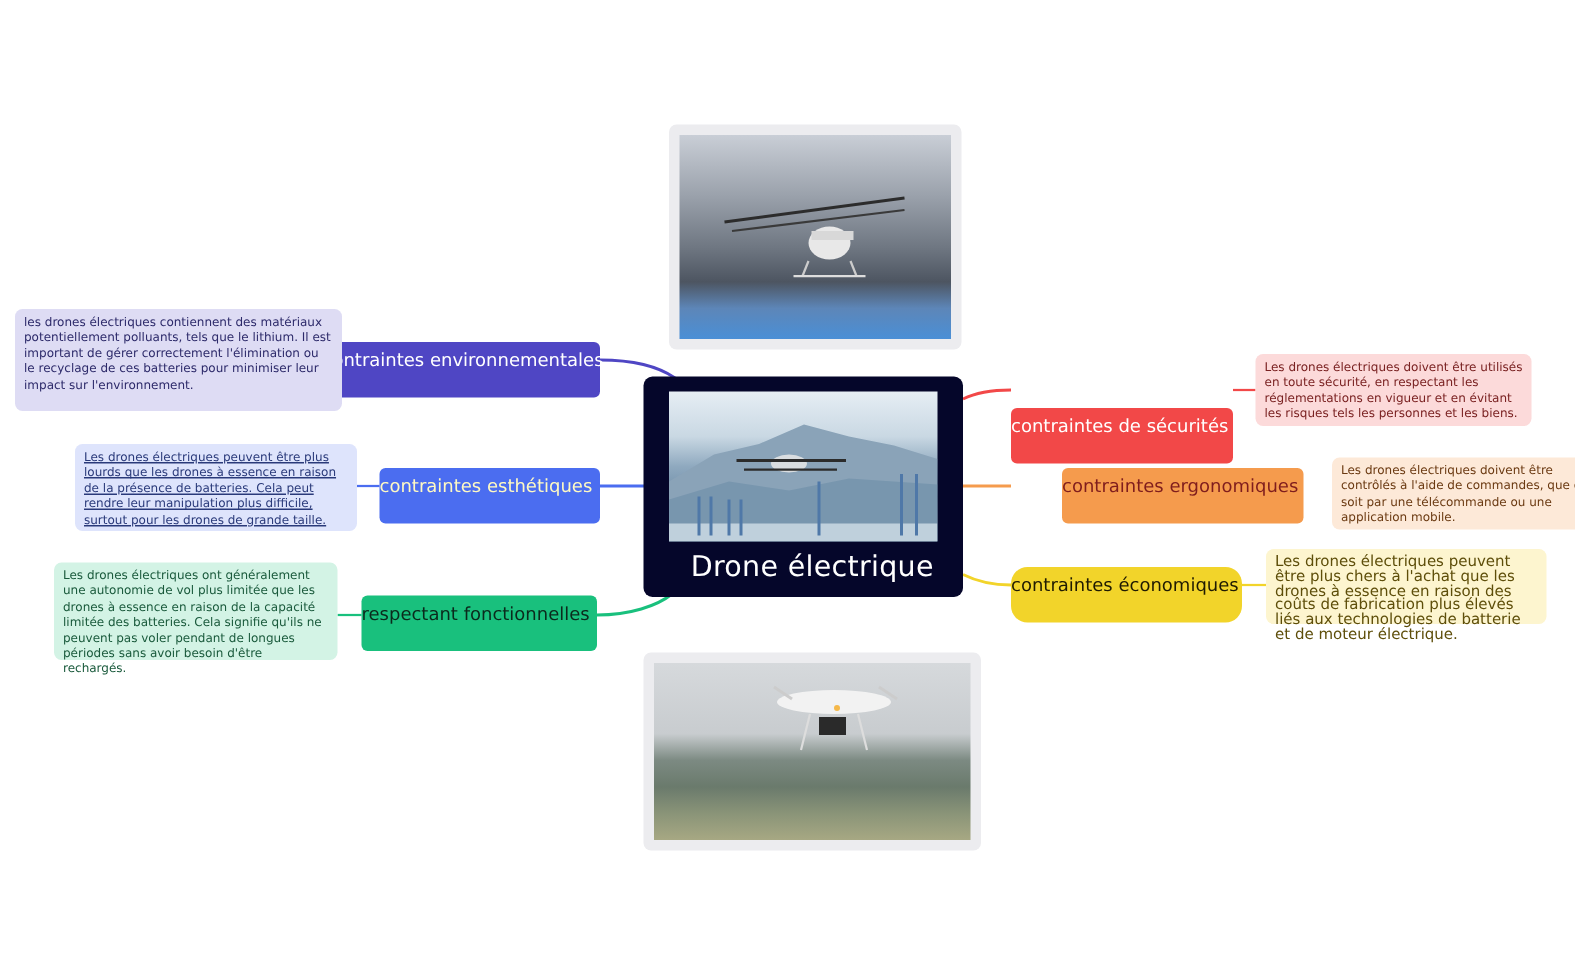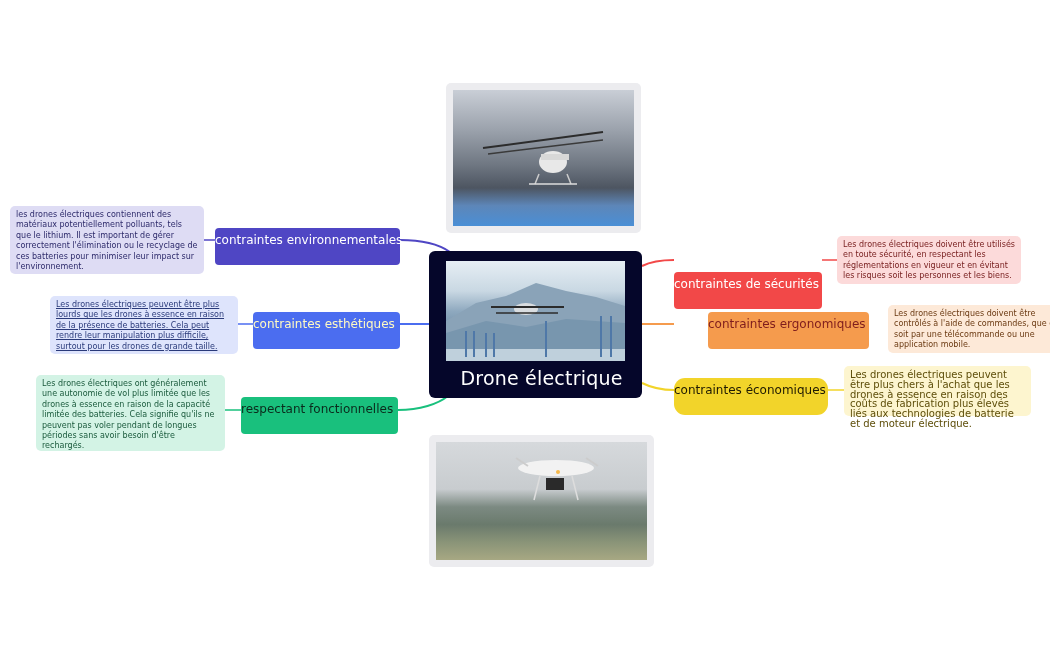--- a/index.html
+++ b/index.html
@@ -97,28 +97,28 @@
       <line x1="150" y1="16" x2="162" y2="24" stroke="#ccc" stroke-width="2"></line>
       <rect x="110" y="36" width="18" height="12" fill="#2a2a2a"></rect>
       <line x1="104" y1="34" x2="98" y2="58" stroke="#ddd" stroke-width="1.5"></line>
       <line x1="136" y1="34" x2="142" y2="58" stroke="#ddd" stroke-width="1.5"></line>
       <circle cx="122" cy="30" r="2" fill="#f5b84a"></circle>
     </svg>
   </div>
 </div>
 
 <div class="branch" style="left:215px;top:228px;width:185px;background:#4f46c4;color:#ffffff;">contraintes environnementales</div>
-<div class="note" style="left:10px;top:206px;width:194px;height:68px;background:#dedcf4;color:#2d2a6a;">les drones électriques contiennent des matériaux potentiellement polluants, tels que le lithium. Il est important de gérer correctement l'élimination ou le recyclage de ces batteries pour minimiser leur impact sur l'environnement.</div>
+<div class="note" style="left:10px;top:206px;width:218px;height:68px;background:#dedcf4;color:#2d2a6a;">les drones électriques contiennent des matériaux potentiellement polluants, tels que le lithium. Il est important de gérer correctement l'élimination ou le recyclage de ces batteries pour minimiser leur impact sur l'environnement.</div>
 
 <div class="branch" style="left:253px;top:312px;width:147px;background:#4b6df0;color:#fef9c3;">contraintes esthétiques</div>
 <div class="note" style="left:50px;top:296px;width:188px;height:58px;background:#dee4fc;color:#2a3a7a;text-decoration:underline;">Les drones électriques peuvent être plus lourds que les drones à essence en raison de la présence de batteries. Cela peut rendre leur manipulation plus difficile, surtout pour les drones de grande taille.</div>
 
 <div class="branch" style="left:241px;top:397px;width:157px;background:#19c07d;color:#0b2a1c;">respectant fonctionnelles</div>
-<div class="note" style="left:36px;top:375px;width:189px;height:76px;background:#d3f3e5;color:#1a5a3c;">Les drones électriques ont généralement une autonomie de vol plus limitée que les drones à essence en raison de la capacité limitée des batteries. Cela signifie qu'ils ne peuvent pas voler pendant de longues périodes sans avoir besoin d'être rechargés.</div>
+<div class="note" style="left:36px;top:375px;width:189px;height:65px;background:#d3f3e5;color:#1a5a3c;">Les drones électriques ont généralement une autonomie de vol plus limitée que les drones à essence en raison de la capacité limitée des batteries. Cela signifie qu'ils ne peuvent pas voler pendant de longues périodes sans avoir besoin d'être rechargés.</div>
 
 <div class="branch" style="left:674px;top:248px;width:148px;background:#f24848;color:#ffffff;margin-top:24px;">contraintes de sécurités</div>
-<div class="note" style="left:837px;top:236px;width:184px;height:48px;background:#fcdada;color:#7a2222;">Les drones électriques doivent être utilisés en toute sécurité, en respectant les réglementations en vigueur et en évitant les risques soit les personnes et les biens.</div>
+<div class="note" style="left:837px;top:236px;width:184px;height:48px;background:#fcdada;color:#7a2222;">Les drones électriques doivent être utilisés en toute sécurité, en respectant les réglementations en vigueur et en évitant les risques tels les personnes et les biens.</div>
 
 <div class="branch" style="left:708px;top:312px;width:161px;background:#f59b4d;color:#7f1d1d;">contraintes ergonomiques</div>
 <div class="note" style="left:888px;top:305px;width:188px;height:48px;background:#fde9d8;color:#6b3a12;">Les drones électriques doivent être contrôlés à l'aide de commandes, que ce soit par une télécommande ou une application mobile.</div>
 
 <div class="branch" style="left:674px;top:378px;width:154px;background:#f2d42a;color:#1f1a02;border-radius:11px;">contraintes économiques</div>
 <div class="note" style="left:844px;top:366px;width:187px;height:50px;background:#fdf5cf;color:#5e4e0a;font-size:10px;line-height:9.8px;">Les drones électriques peuvent être plus chers à l'achat que les drones à essence en raison des coûts de fabrication plus élevés liés aux technologies de batterie et de moteur électrique.</div>
 
 </body></html>

